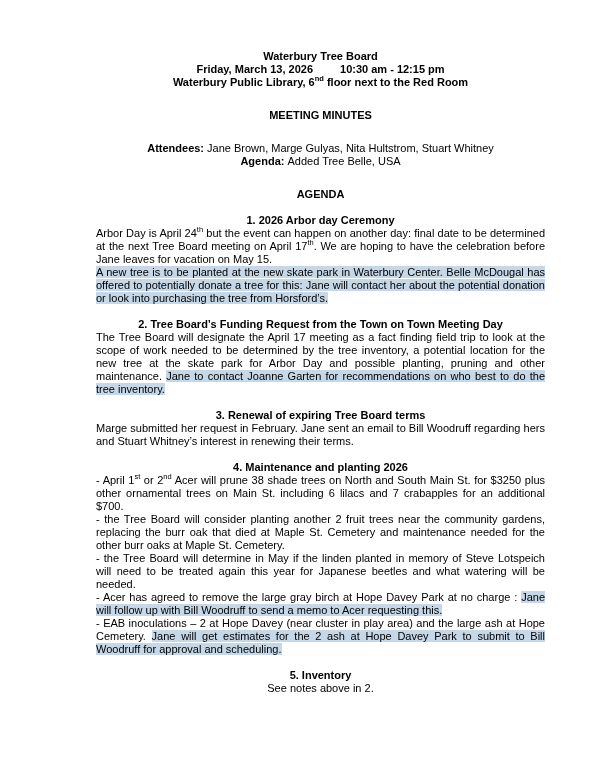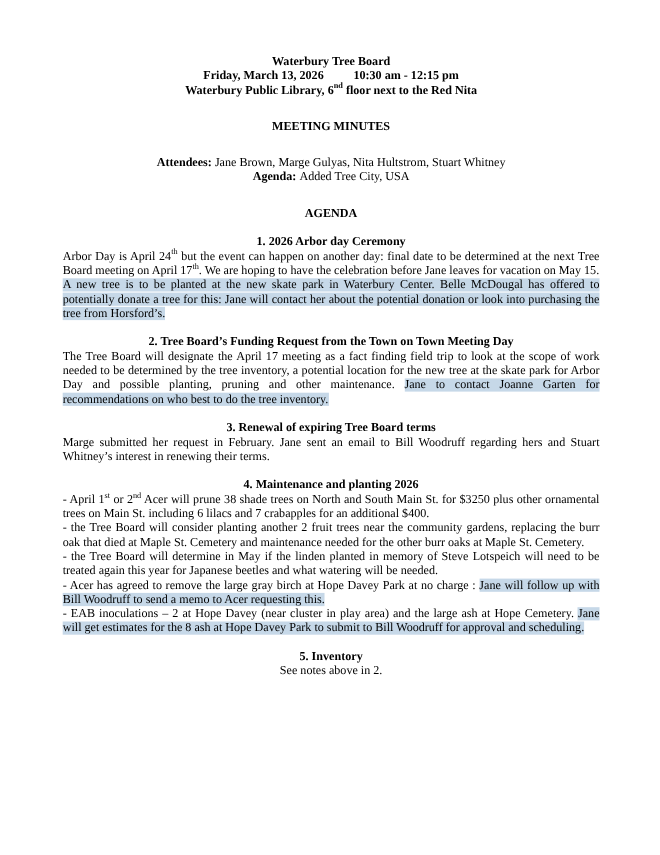--- a/index.html
+++ b/index.html
@@ -13,64 +13,65 @@
     overflow: hidden;
   }
   .page {
     width: 600px;
     height: 777px;
     background: #ffffff;
     box-sizing: border-box;
   }
   #doc {
     padding: 50px 55px 0 57px;
-    font-family: Liberation Serif, serif;
+    font-family: Liberation Sans, sans-serif;
     font-size: 11px;
     line-height: 13px;
     color: #000000;
+    margin-left: 39px;
   }
   .block { margin: 0; }
   .title { text-align: center; }
   .line  { text-align: center; }
   .para  { text-align: justify; }
   .b     { font-weight: bold; }
   .sup   { vertical-align: super; font-size: 7.5px; line-height: 0; }
   .hl    { background-color: var(--hl, #c6d8e8); }
   .tab   { display: inline-block; width: 27px; }
   .spacer { width: 100%; }
 </style>
 </head>
 <body>
 
 <div class="page">
   <div id="doc">
       <div class="block title"><span class="b">Waterbury Tree Board</span></div>
       <div class="block title"><span class="b">Friday, March 13, 2026</span><span class="tab"></span><span class="b">10:30 am - 12:15 pm</span></div>
-      <div class="block title"><span class="b">Waterbury Public Library, 6</span><span class="b sup">nd</span><span class="b"> floor next to the Red Nita</span></div>
+      <div class="block title"><span class="b">Waterbury Public Library, 6</span><span class="b sup">nd</span><span class="b"> floor next to the Red Room</span></div>
       <div class="block spacer" style="height: 20px;"></div>
       <div class="block line"><span class="b">MEETING MINUTES</span></div>
       <div class="block spacer" style="height: 20px;"></div>
       <div class="block line"><span class="b">Attendees: </span><span class="">Jane Brown, Marge Gulyas, Nita Hultstrom, Stuart Whitney</span></div>
-      <div class="block line"><span class="b">Agenda: </span><span class="">Added Tree City, USA</span></div>
+      <div class="block line"><span class="b">Agenda: </span><span class="">Added Tree Belle, USA</span></div>
       <div class="block spacer" style="height: 20px;"></div>
       <div class="block line"><span class="b">AGENDA</span></div>
       <div class="block spacer" style="height: 13px;"></div>
       <div class="block line"><span class="b">1. 2026 Arbor day Ceremony</span></div>
       <div class="block para"><span class="">Arbor Day is April 24</span><span class="sup">th</span><span class=""> but the event can happen on another day: final date to be determined at the next Tree Board meeting on April 17</span><span class="sup">th</span><span class="">. We are hoping to have the celebration before Jane leaves for vacation on May 15.</span></div>
       <div class="block para"><span class="hl">A new tree is to be planted at the new skate park in Waterbury Center. Belle McDougal has offered to potentially donate a tree for this: Jane will contact her about the potential donation or look into purchasing the tree from Horsford’s.</span></div>
       <div class="block spacer" style="height: 13px;"></div>
       <div class="block line"><span class="b">2. Tree Board’s Funding Request from the Town on Town Meeting Day</span></div>
       <div class="block para"><span class="">The Tree Board will designate the April 17 meeting as a fact finding field trip to look at the scope of work needed to be determined by the tree inventory, a potential location for the new tree at the skate park for Arbor Day and possible planting, pruning and other maintenance. </span><span class="hl">Jane to contact Joanne Garten for recommendations on who best to do the tree inventory.</span></div>
       <div class="block spacer" style="height: 13px;"></div>
       <div class="block line"><span class="b">3. Renewal of expiring Tree Board terms</span></div>
       <div class="block para"><span class="">Marge submitted her request in February. Jane sent an email to Bill Woodruff regarding hers and Stuart Whitney’s interest in renewing their terms.</span></div>
       <div class="block spacer" style="height: 13px;"></div>
       <div class="block line"><span class="b">4. Maintenance and planting 2026</span></div>
-      <div class="block para"><span class="">- April 1</span><span class="sup">st</span><span class=""> or 2</span><span class="sup">nd</span><span class=""> Acer will prune 38 shade trees on North and South Main St. for $3250 plus other ornamental trees on Main St. including 6 lilacs and 7 crabapples for an additional $400.</span></div>
+      <div class="block para"><span class="">- April 1</span><span class="sup">st</span><span class=""> or 2</span><span class="sup">nd</span><span class=""> Acer will prune 38 shade trees on North and South Main St. for $3250 plus other ornamental trees on Main St. including 6 lilacs and 7 crabapples for an additional $700.</span></div>
       <div class="block para"><span class="">- the Tree Board will consider planting another 2 fruit trees near the community gardens, replacing the burr oak that died at Maple St. Cemetery and maintenance needed for the other burr oaks at Maple St. Cemetery.</span></div>
       <div class="block para"><span class="">- the Tree Board will determine in May if the linden planted in memory of Steve Lotspeich will need to be treated again this year for Japanese beetles and what watering will be needed.</span></div>
       <div class="block para"><span class="">- Acer has agreed to remove the large gray birch at Hope Davey Park at no charge : </span><span class="hl">Jane will follow up with Bill Woodruff to send a memo to Acer requesting this.</span></div>
-      <div class="block para"><span class="">- EAB inoculations – 2 at Hope Davey (near cluster in play area) and the large ash at Hope Cemetery. </span><span class="hl">Jane will get estimates for the 8 ash at Hope Davey Park to submit to Bill Woodruff for approval and scheduling.</span></div>
+      <div class="block para"><span class="">- EAB inoculations – 2 at Hope Davey (near cluster in play area) and the large ash at Hope Cemetery. </span><span class="hl">Jane will get estimates for the 2 ash at Hope Davey Park to submit to Bill Woodruff for approval and scheduling.</span></div>
       <div class="block spacer" style="height: 13px;"></div>
       <div class="block line"><span class="b">5. Inventory</span></div>
       <div class="block line"><span class="">See notes above in 2.</span></div>
     </div>
 </div>
 
 </body></html>

